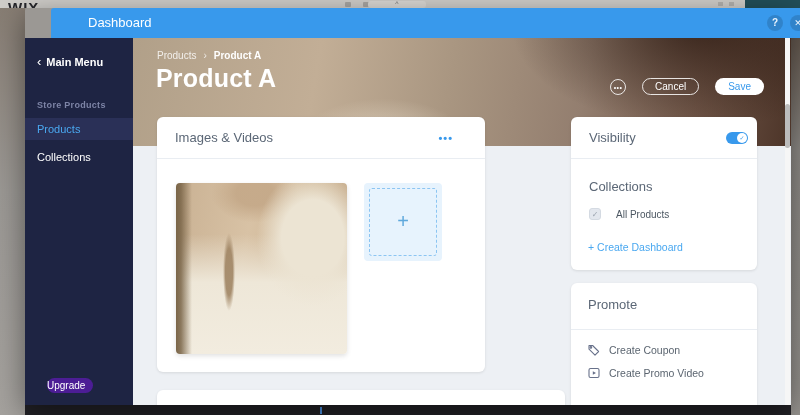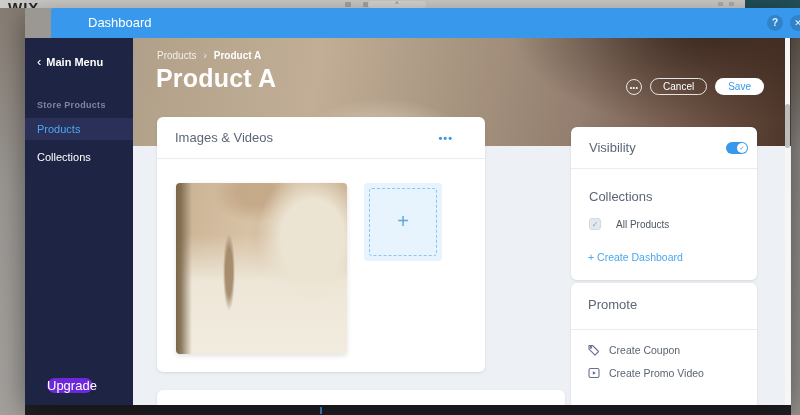--- a/index.html
+++ b/index.html
@@ -40,36 +40,36 @@
   .sidebar { position:relative; width:108px; height:367px; background:#1e2443; flex:none;padding-left:20px; }
   .side-back { position:absolute; left:12px; top:16px; color:#fff; font-size:11px; font-weight:700; cursor:pointer; }
   .side-back .chev { font-size:13px; margin-right:5px; font-weight:400; }
   .side-section { position:absolute; left:12px; top:62px; color:#7d84a6; font-size:9px; font-weight:700; letter-spacing:.3px; }
   .side-item { position:absolute; left:0; width:108px; height:22px; line-height:22px; padding-left:12px;
                font-size:11px; color:#ffffff; cursor:pointer; }
   .side-item.active { background:#2a3057; color:#4aa8f0; }
   .side-item.i0 { top:80px; }
   .side-item.i1 { top:108px; }
   .upgrade-btn { position:absolute; left:22px; bottom:12px; width:46px; height:15px; border-radius:8px;
-                 background:#6d28d9; color:#fff; font-size:13px; line-height:15px; cursor:pointer; }
+                 background:#4c1d95; color:#fff; font-size:10px; line-height:15px; cursor:pointer; }
 
   
   .content { position:relative; width:658px; height:367px; background:#edf0f4; overflow:hidden; }
   .hero { position:absolute; left:0; top:0; width:658px; height:108px;
           background:
             radial-gradient(ellipse 120px 60px at 38% 95%, rgba(238,228,210,.65), rgba(238,228,210,0) 70%),
             radial-gradient(ellipse 260px 140px at 86% -10%, rgba(40,22,14,.75), rgba(40,22,14,0) 72%),
             linear-gradient(100deg, #b1a089 0%, #c2ae96 28%, #a99681 48%, #937e6f 68%, #715749 85%, #4c3428 100%); }
   .breadcrumb { position:absolute; left:24px; top:12px; font-size:10px; color:rgba(255,255,255,.82); }
   .breadcrumb .sep { margin:0 7px; font-size:10px; color:rgba(255,255,255,.75); }
   .breadcrumb .current { color:#fff; font-weight:700; }
   .crumb-link { cursor:pointer; }
   .page-title { position:absolute; left:23px; top:26px; font-size:25px; font-weight:700; color:#fff; letter-spacing:.2px; }
 
-  .actions { position:absolute; right:27px; top:40px; display:flex; align-items:center; gap:8px; }
+  .actions { position:absolute; right:27px; top:40px; display:flex; align-items:center; gap:16px; }
   .more-btn { width:16px; height:16px; border-radius:50%; border:1px solid rgba(255,255,255,.85);
               color:#fff; font-size:7px; letter-spacing:.5px; text-align:center; line-height:15px; cursor:pointer; }
   .cancel-btn { height:17px; padding:0 12px; border-radius:9px; border:1px solid rgba(255,255,255,.85);
                 color:#fff; font-size:10px; line-height:15px; cursor:pointer; background:transparent; }
   .save-btn { height:17px; padding:0 13px; border-radius:9px; background:#fff; color:#3899ec;
               font-size:10px; line-height:17px; cursor:pointer; border:none; }
 
   .card { position:absolute; background:#fff; border-radius:6px; box-shadow:0 1px 3px rgba(0,0,0,.1); }
   .card-header { position:relative; height:42px; border-bottom:1px solid #e9edf2; }
   .card-title { position:absolute; left:18px; top:0; line-height:42px; font-size:13px; color:#5b6776; }
@@ -87,21 +87,21 @@
              radial-gradient(ellipse 62px 42px at 46% 6%, rgba(196,168,136,.9) 30%, rgba(196,168,136,0) 70%),
              linear-gradient(100deg, #c9b193 0%, #d8c2a5 40%, #cdb493 70%, #c2a889 100%); }
   .add-box { position:absolute; left:207px; top:66px; width:78px; height:78px; border-radius:4px;
              background:#e7f3fd; cursor:pointer; }
   .add-box::before { content:""; position:absolute; inset:5px; border:1px dashed #8cc5f2; border-radius:3px; }
   .add-plus { position:absolute; left:0; top:0; width:78px; height:78px; text-align:center; line-height:76px;
               font-size:20px; font-weight:300; color:#5ea8dc; }
 
   .card-stub { left:24px; top:352px; width:408px; height:40px; border-radius:6px 6px 0 0; }
 
-  .card-settings { left:438px; top:89px; width:186px; height:153px; }
+  .card-settings { left:438px; top:79px; width:186px; height:153px; }
   .toggle { position:absolute; right:9px; top:15px; width:22px; height:12px; border-radius:6px;
             background:#3899ec; cursor:pointer; }
   .toggle-knob { position:absolute; right:1px; top:1px; width:10px; height:10px; border-radius:50%;
                  background:#fff; color:#3899ec; font-size:6px; line-height:10px; text-align:center; }
   .collections-title { position:absolute; left:18px; top:62px; font-size:13px; color:#5b6776; }
   .check-row { position:absolute; left:18px; top:91px; display:flex; align-items:center; cursor:default; }
   .checkbox { width:12px; height:12px; border-radius:3px; background:#e3e7ee; border:1px solid #d4dae2;
               color:#9aa3ae; font-size:8px; line-height:11px; text-align:center; cursor:pointer; }
   .check-label { margin-left:15px; font-size:10px; color:#4c5762; }
   .create-link { position:absolute; left:17px; top:124px; font-size:10.5px; color:#4aa8f0; cursor:pointer; }

